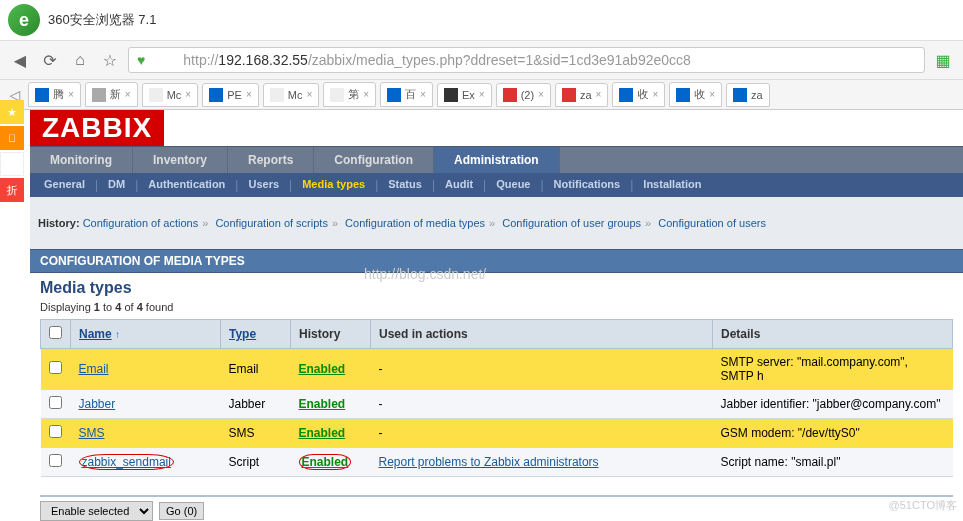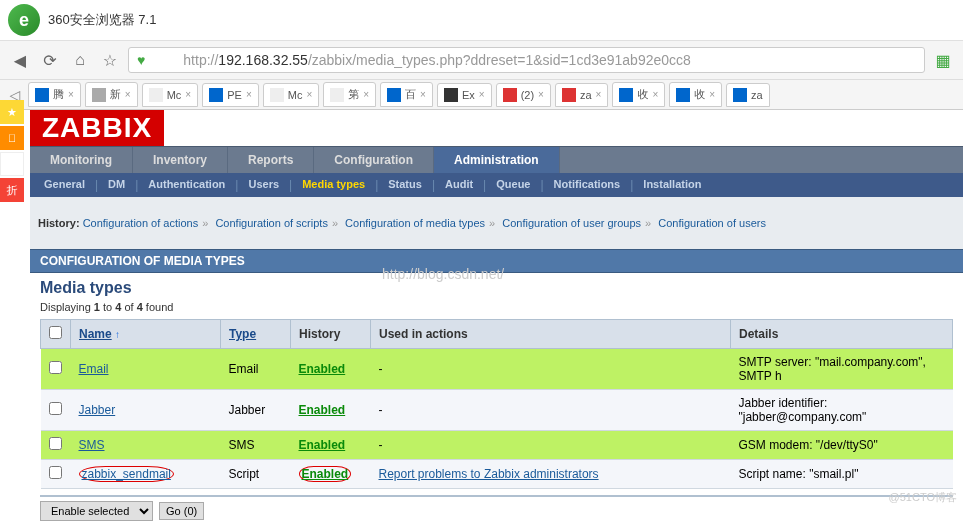--- a/index.html
+++ b/index.html
@@ -42,30 +42,30 @@
 .history a { color: #1a5a9a; text-decoration:none; }
 .history .arr { color:#999; padding:0 4px; }
 .cfg-header { background: #5078a8; color: #fff; font-weight: bold; padding: 4px 10px; border-top:1px solid #3a5a80; border-bottom:1px solid #3a5a80; font-size:12px; }
 .content { padding: 6px 10px; background:#fff; }
 .content h2 { color: #2a4a7a; font-size: 16px; margin-bottom:4px; }
 .displaying { font-size: 11px; color:#333; margin-bottom:6px; }
 .displaying b { font-weight:bold; }
 table.data { width: 100%; border-collapse: collapse; font-size:12px; }
 table.data th { background: #d8e0ea; text-align: left; padding: 6px 8px; border:1px solid #b0c0d0; font-weight:bold; color:#333; }
 table.data th a { color:#1a4a8a; text-decoration:underline;margin-top:42px; }
-table.data td { padding: 6px 8px; border-bottom: 1px solid #d0d8e0; background:#bef264; vertical-align:middle; }
+table.data td { padding: 6px 8px; border-bottom: 1px solid #d0d8e0; background:#fde047; vertical-align:middle; }
 table.data tr:nth-child(even) td { background: #f4f6fa; }
 table.data td a.link { color:#1a5a9a; text-decoration:underline; }
 .enabled { color: #0a8a0a; font-weight:bold; text-decoration:underline; }
 .circled { border:1px solid #d00; border-radius:50%/90%; padding:0 2px; display:inline-block; }
-.select-area { margin-top:6px; display:flex; gap:6px; align-items:center; border-top:2px solid #b0c0d0; padding-top:4px; }
+.select-area { margin-top:18px; display:flex; gap:6px; align-items:center; border-top:2px solid #b0c0d0; padding-top:4px; }
 .select-area select, .select-area button { font-size:11px; padding:2px 6px; background:#e0e0e0; border:1px solid #aaa; }
 .footer-bar { background:#5078a8; color:#fff; text-align:center; font-weight:bold; font-size:11px; padding:6px; margin:20px 10px 4px; border:1px solid #3a5a80; }
-.watermark { position:absolute; left:382px; top:266px; color:#ccc; font-size:14px; pointer-events:none; }
-.corner-mark { position:absolute; right:6px; bottom:16px; color:#ccc; font-size:11px; }
+.watermark { position:absolute; left:364px; top:266px; color:#ccc; font-size:14px; pointer-events:none; }
+.corner-mark { position:absolute; right:6px; bottom:8px; color:#ccc; font-size:11px; }
 .sort-arrow { color:#1a6ae0; font-size:10px; }
 input[type=checkbox] { width:13px; height:13px; }
 </style>
 </head>
 <body>
 
 <div class="browser-chrome">
   <div class="title-bar">
     <div class="logo">e</div>
     <span>360安全浏览器 7.1</span>
@@ -214,21 +214,21 @@
     </div>
 
     <table class="data">
       <thead>
         <tr>
           <th style="width:26px"><input type="checkbox" style=""></th>
           <th style="width:150px"><a><span>Name</span></a> <span class="sort-arrow">↑</span></th>
           <th style="width:70px"><a>Type</a></th>
           <th style="width:80px">History</th>
           <th>Used in actions</th>
-          <th style="width:222px">Details</th>
+          <th style="width:240px">Details</th>
         </tr>
       </thead>
       <tbody>
         <tr>
           <td><input type="checkbox" style=""></td>
           <td><a class="link">Email</a></td>
           <td>Email</td>
           <td><a class="enabled">Enabled</a></td>
           <td>-</td>
           <td>SMTP server: "mail.company.com", SMTP h</td>

